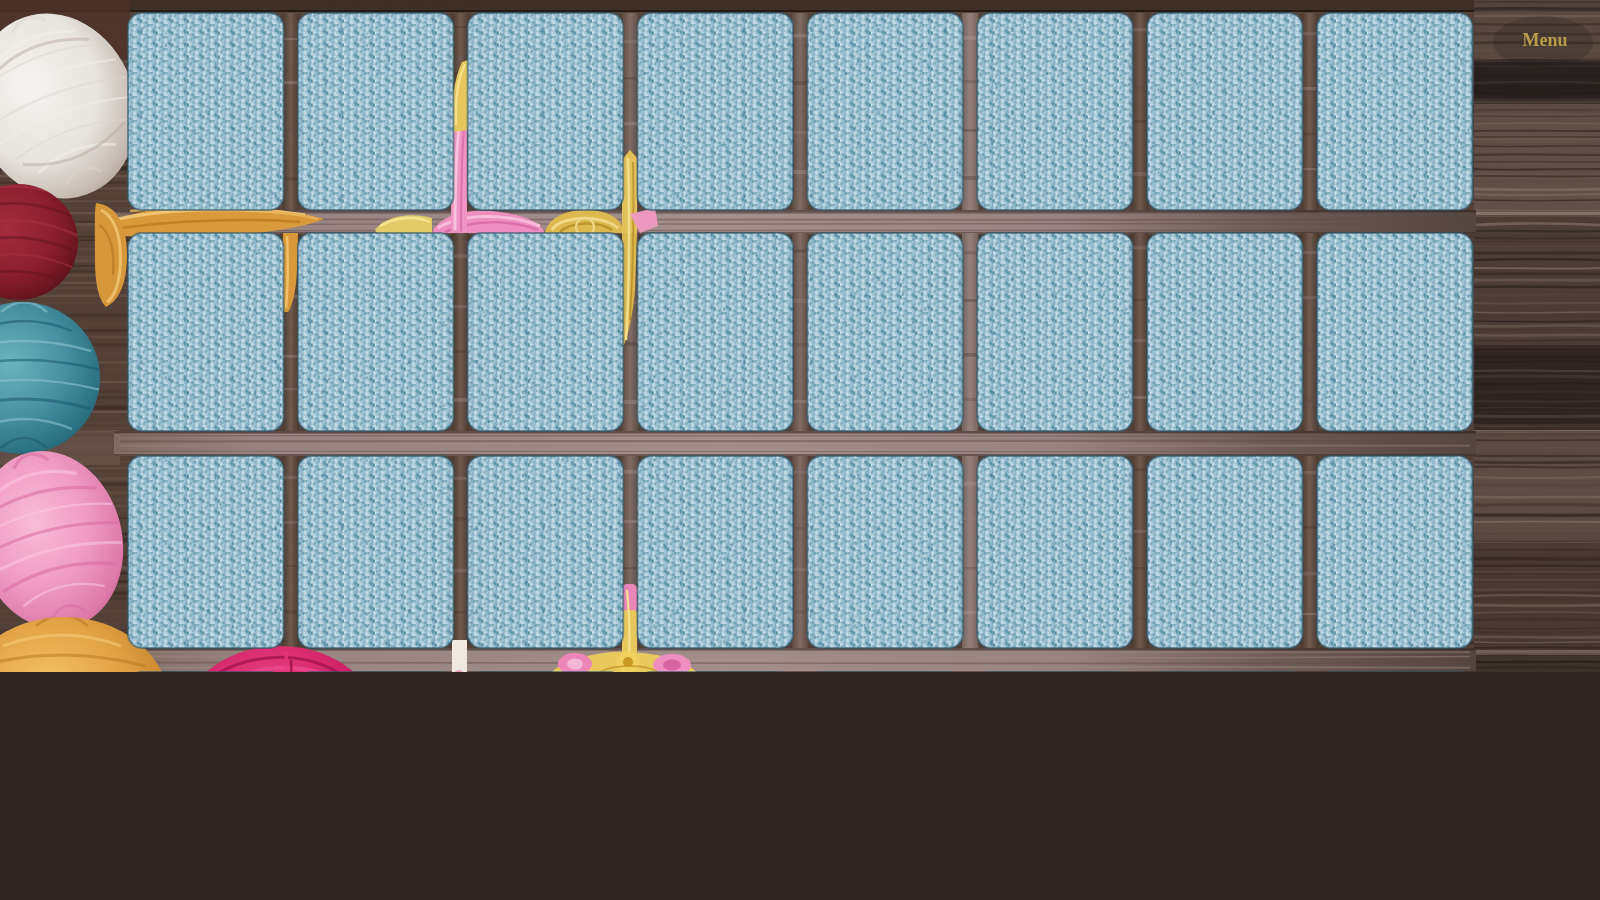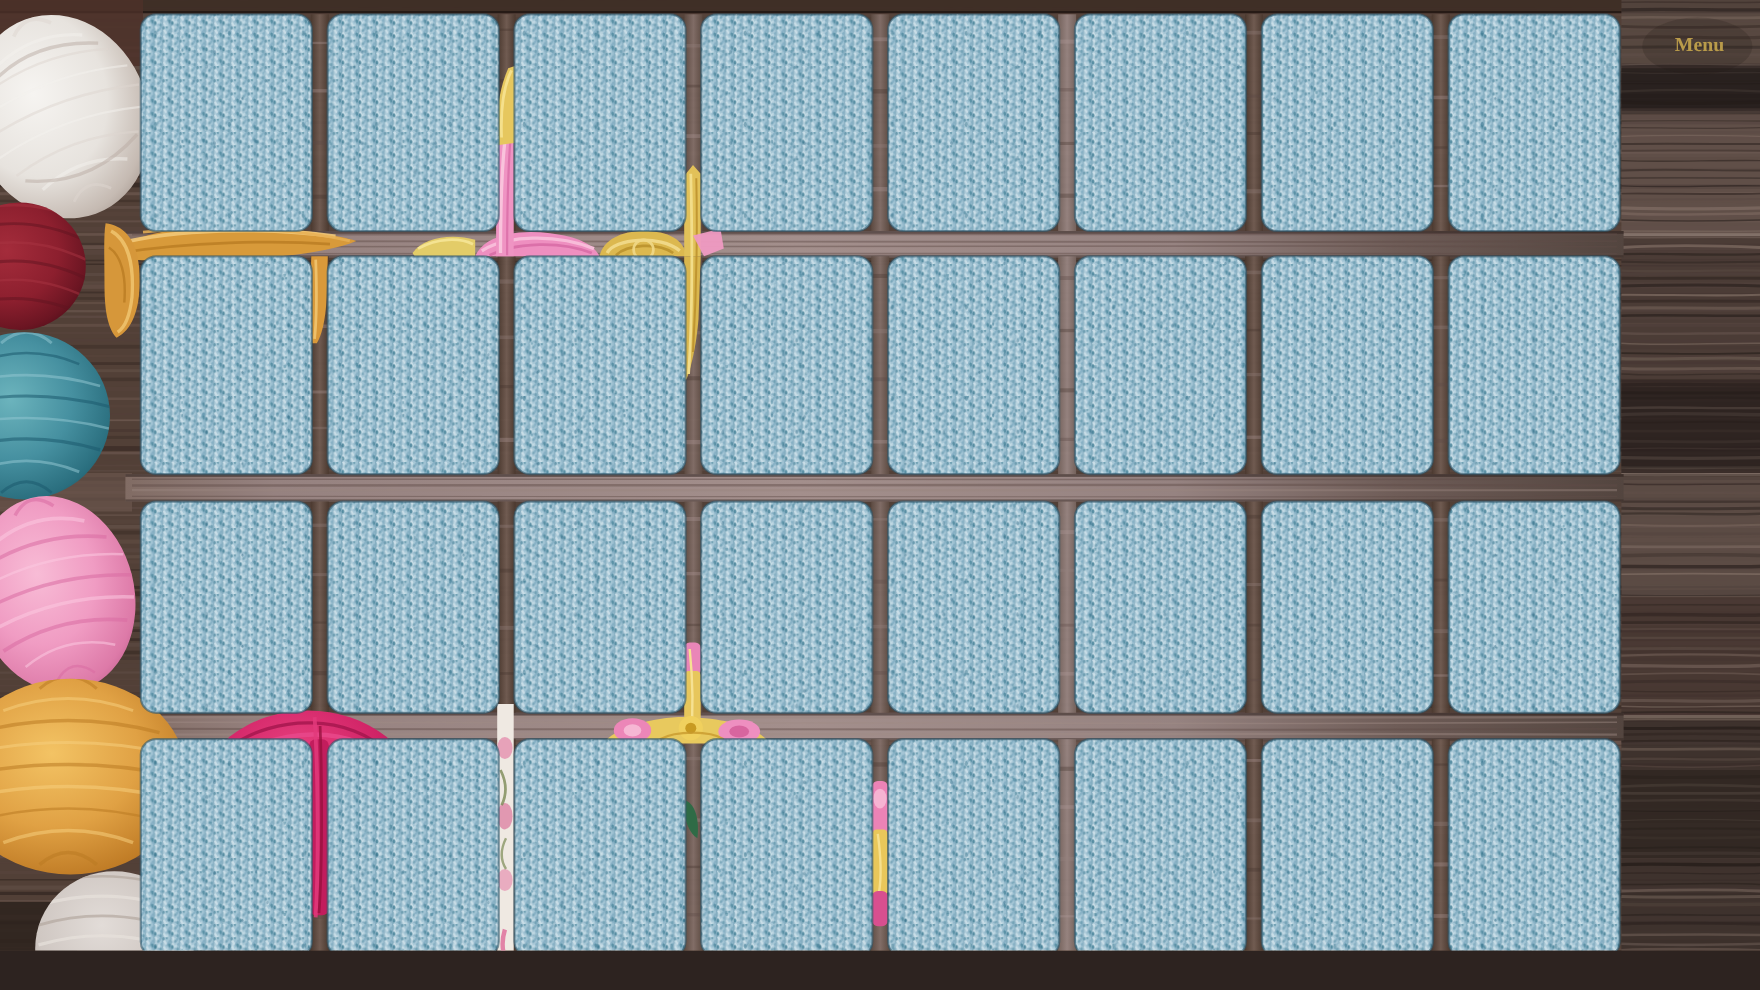--- a/index.html
+++ b/index.html
@@ -1,14 +1,14 @@
 <!DOCTYPE html>
 <html><head><meta charset="utf-8"><style>
 html,body{margin:0;padding:0;background:#2d2320;}
-#stage{position:relative;width:1600px;height:864px;overflow:hidden;font-family:"Liberation Sans",sans-serif;}
+#stage{position:relative;width:1600px;height:672px;overflow:hidden;font-family:"Liberation Sans",sans-serif;}
 </style></head><body>
 <div id="stage">
 <svg width="1600" height="900" viewBox="0 0 1600 900">
 <defs>
 <pattern id="knit" width="15.5" height="12" patternUnits="userSpaceOnUse">
           <rect width="16" height="12" fill="#9dc0d1"></rect>
           <rect x="0" width="1.4" height="12" fill="#6b99af" opacity="0.5"></rect>
           <rect x="1.6" width="1.4" height="12" fill="#cfe1e9" opacity="0.45"></rect>
           <rect x="2.8" width="4" height="12" fill="#b7d3de" opacity="0.4"></rect>
           <rect x="7.75" width="1.2" height="12" fill="#789fb5" opacity="0.4"></rect>

